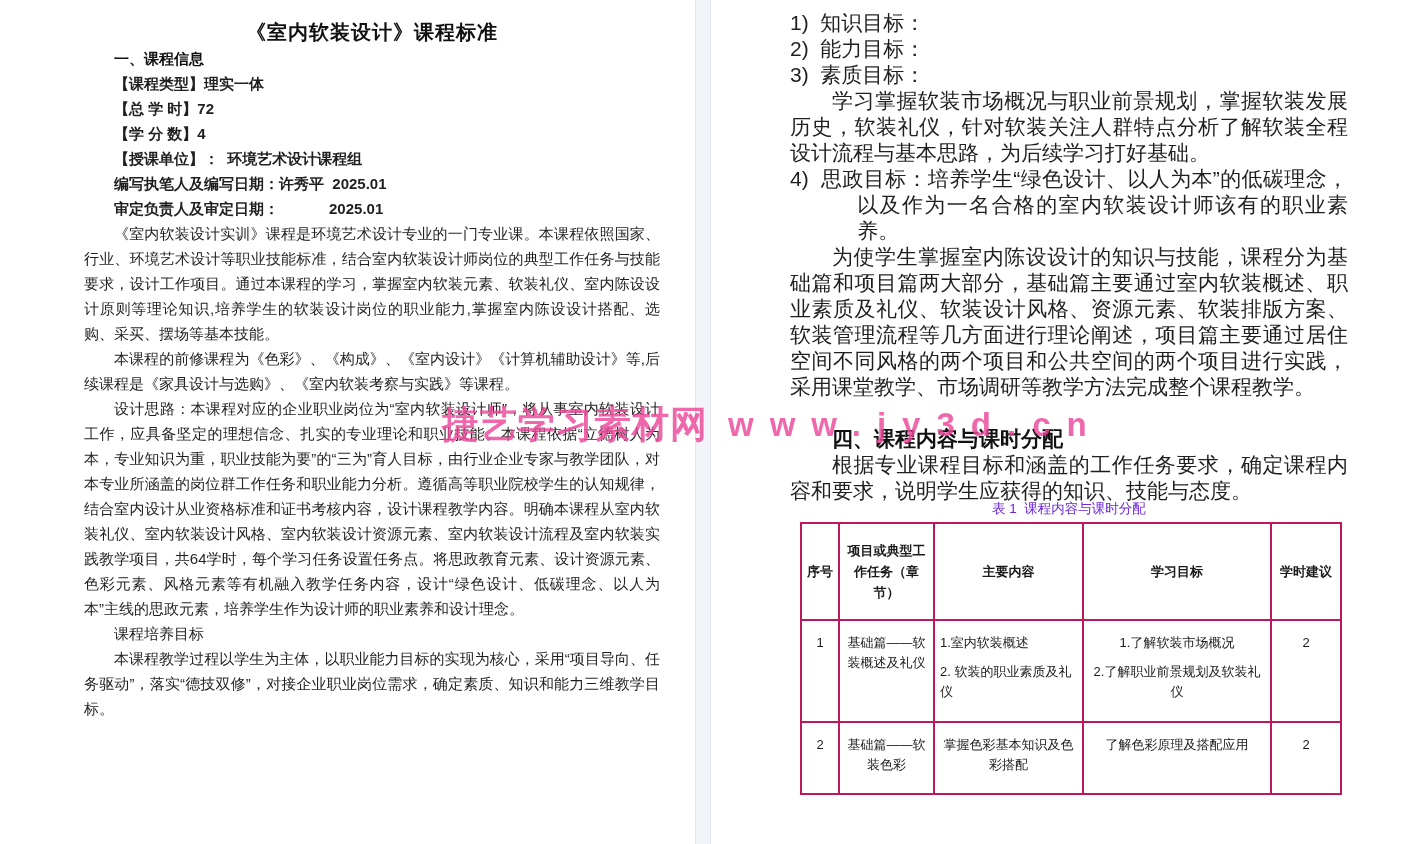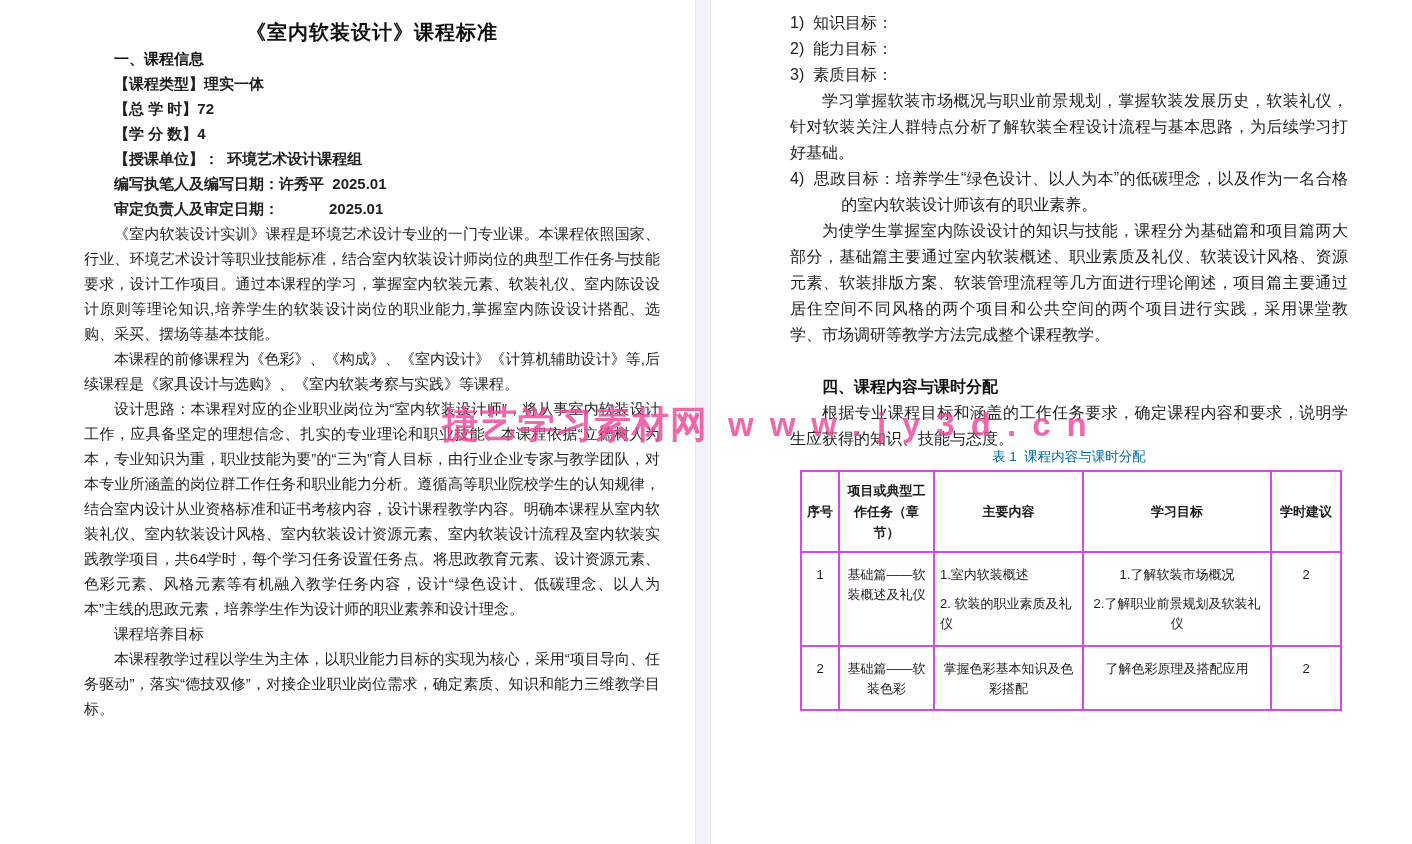--- a/index.html
+++ b/index.html
@@ -20,34 +20,34 @@
     line-height:28px;margin:0 0 42px 0;color:#111;
   }
   .page-left p,.page-right p{margin:0;}
   .line{font-size:15px;line-height:25px;}
   .h{font-weight:bold;text-indent:2em;color:#111;}
   .info-line{font-weight:600;text-indent:2em;white-space:pre-wrap;}
   .para{text-align:justify;text-indent:2em;}
   .sub-line{text-indent:2em;}
   
   .page-right{position:absolute;left:790px;top:10px;width:558px;}
-  .rline{font-size:16px;line-height:26px;}
+  .rline{font-size:21px;line-height:26px;}
   .obj-label{white-space:pre-wrap;}
   .obj4{text-align:justify;padding-left:3.2em;text-indent:-3.2em;}
   .h4{margin-top:26px !important;}
   .tbl-caption{
     font-size:13.5px;line-height:22px;text-align:center;margin-top:-6px !important;
-    white-space:pre-wrap;color:#0369a1;
+    white-space:pre-wrap;color:#6d28d9;
   }
   table.course-table{
     border-collapse:collapse;table-layout:fixed;width:540px;margin:2px 0 0 10px;
     font-size:13px;color:#1a1a1a;
   }
   table.course-table th,table.course-table td{
-    border:2px solid #d946ef;padding:8px 5px;overflow:hidden;
+    border:2px solid #be185d;padding:16px 5px;overflow:hidden;
   }
   table.course-table th{
     font-weight:600;text-align:center;vertical-align:middle;height:54px;line-height:21px;
   }
   table.course-table td{vertical-align:top;padding-top:12px;line-height:20px;}
   tr.row-1 td{height:72px;}
   tr.row-2 td{height:42px;}
   .c-center{text-align:center;}
   .c-left{text-align:left;}
   .cell-p2{margin-top:9px !important;}

